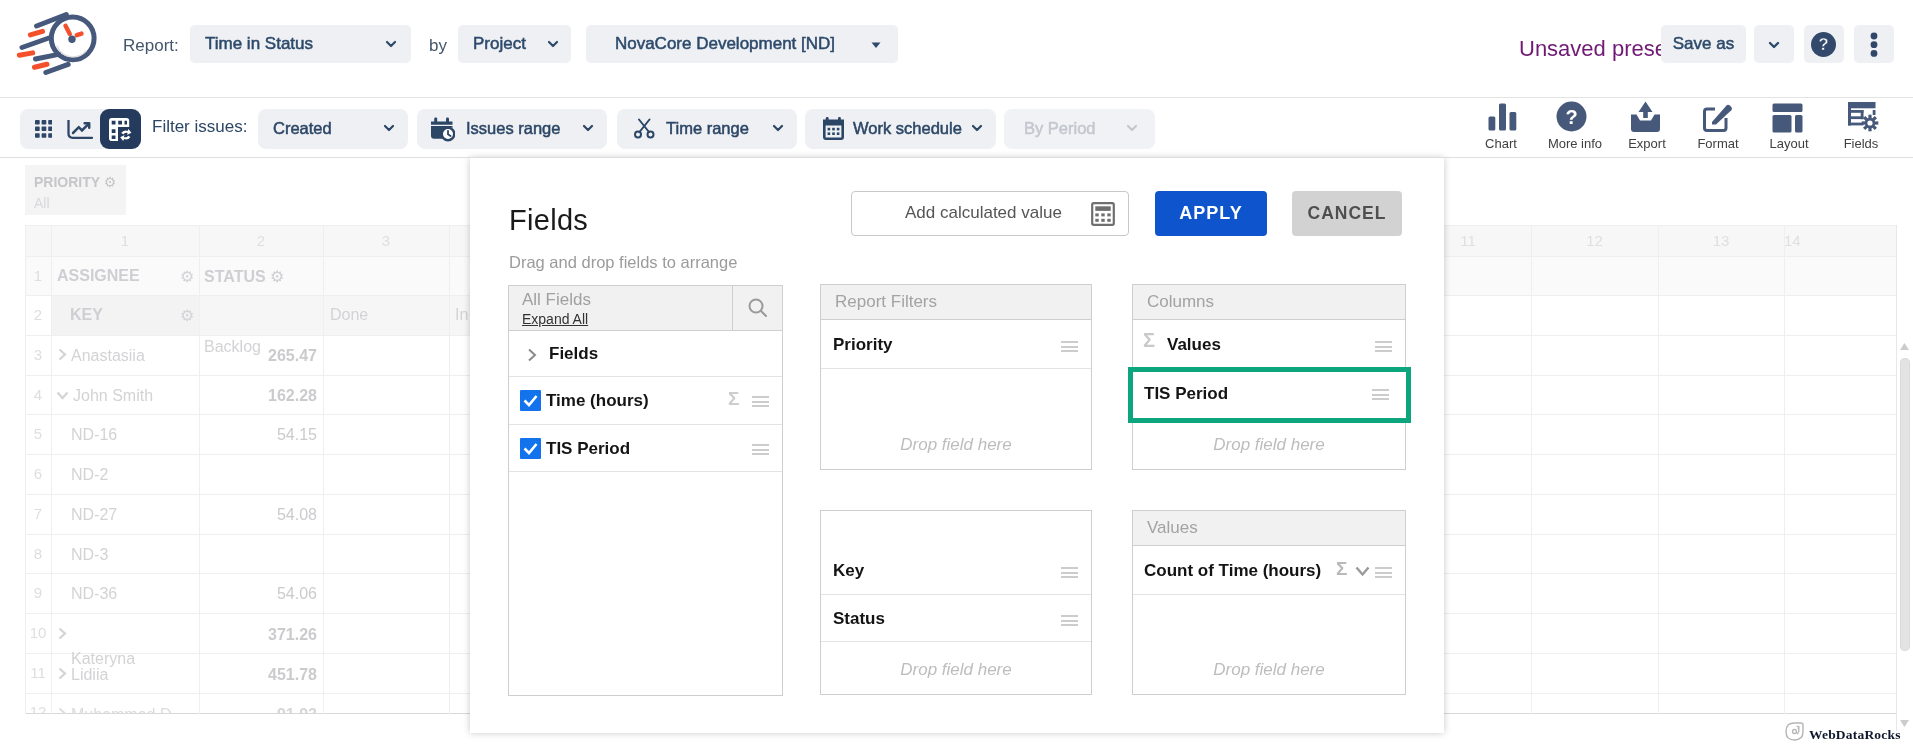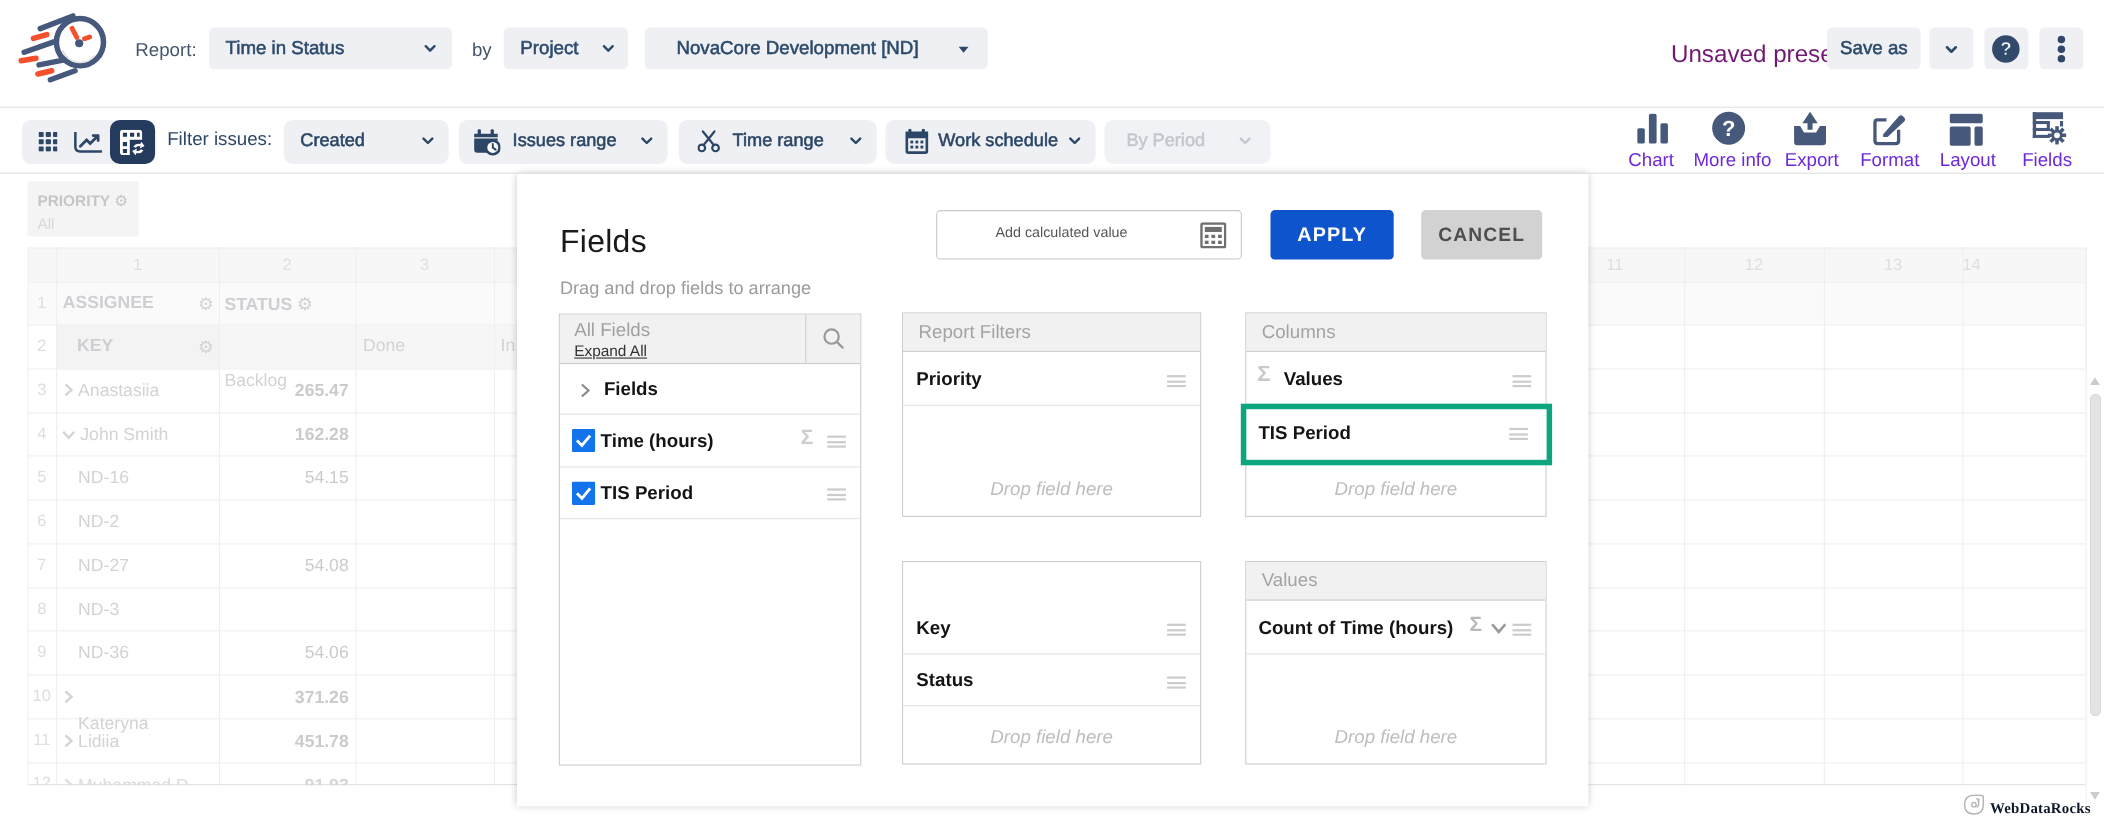--- a/index.html
+++ b/index.html
@@ -9,21 +9,21 @@
   
   #header { position:absolute; left:0; top:0; width:1913px; height:97px; background:#fff; }
   .hdd { position:absolute; top:25px; height:38px; background:#eef0f4; border-radius:5px;
     color:#2d4a6b; font-size:17px; font-weight:400; -webkit-text-stroke:0.5px #2d4a6b; line-height:38px; }
   .chev { position:absolute; width:12px; height:12px; }
   .hlabel { position:absolute; top:36px; font-size:17px; color:#44566c; }
   
   #toolbar { position:absolute; left:0; top:97px; width:1913px; height:61px; background:#fff; }
   .tbtn { position:absolute; top:12px; height:39.5px; background:#eef0f3; border-radius:8px;
     color:#2c4666; font-size:16.5px; font-weight:400; -webkit-text-stroke:0.5px #2c4666; line-height:39.5px; }
-  .ticon-lab { position:absolute; font-size:17px; color:#6d28d9; text-align:center; }
+  .ticon-lab { position:absolute; font-size:13px; color:#404040; text-align:center; }
   
   #sheet { position:absolute; left:0; top:158px; width:1913px; height:592px; background:#fff; overflow:hidden; }
   .vline { position:absolute; width:1px; background:#efeff0; top:67px; height:489px; }
   .hline { position:absolute; left:25px; width:1871px; height:1px; background:#efeff0; }
   .cellnum { position:absolute; font-size:15px; color:#dfdfe2; }
   .rownum { position:absolute; width:26px; text-align:center; font-size:15px; color:#dedee1; }
   .gname { position:absolute; font-size:16px; color:#d3d3d6; }
   .gval { position:absolute; text-align:right; font-size:16px; color:#cbcbce; }
   
   #modal { position:absolute; left:470px; top:158px; width:974px; height:575px; background:#fff;
@@ -365,21 +365,21 @@
     <path d="M13.5 5.5 Q15 9.5 12 12" fill="none" stroke="#b5b5b5" stroke-width="1.3"></path>
     <path d="M11.5 4 L14 4.8 L13 7.2" fill="none" stroke="#b5b5b5" stroke-width="1.3"></path>
   </svg>
 </div>
 
 <div id="modal">
   <div class="abs" style="left:39px;top:46px;font-size:29px;color:#1a1a1a;letter-spacing:0.3px;">Fields</div>
   <div class="abs" style="left:39px;top:95px;font-size:16.5px;color:#9b9b9b;">Drag and drop fields to arrange</div>
 
   <div class="abs" style="left:381px;top:33px;width:278px;height:45px;border:1px solid #c8c8c8;border-radius:4px;">
-    <div class="abs" style="left:53px;top:11px;font-size:13px;color:#555;">Add calculated value</div>
+    <div class="abs" style="left:53px;top:11px;font-size:17px;color:#555;">Add calculated value</div>
     <svg class="abs" style="left:239px;top:10px" width="24" height="24" viewBox="0 0 24 24">
       <rect x="1.2" y="1.2" width="21.6" height="21.6" rx="1.5" fill="none" stroke="#6f6f6f" stroke-width="2.2"></rect>
       <g fill="#6f6f6f">
         <rect x="4.3" y="4.3" width="15.4" height="4.6"></rect>
         <rect x="4.3" y="11.4" width="3.4" height="3"></rect>
           <rect x="10.3" y="11.4" width="3.4" height="3"></rect>
           <rect x="16.3" y="11.4" width="3.4" height="3"></rect>
         <rect x="4.3" y="16.8" width="3.4" height="3"></rect>
           <rect x="10.3" y="16.8" width="3.4" height="3"></rect>
           <rect x="16.3" y="16.8" width="3.4" height="3"></rect>

